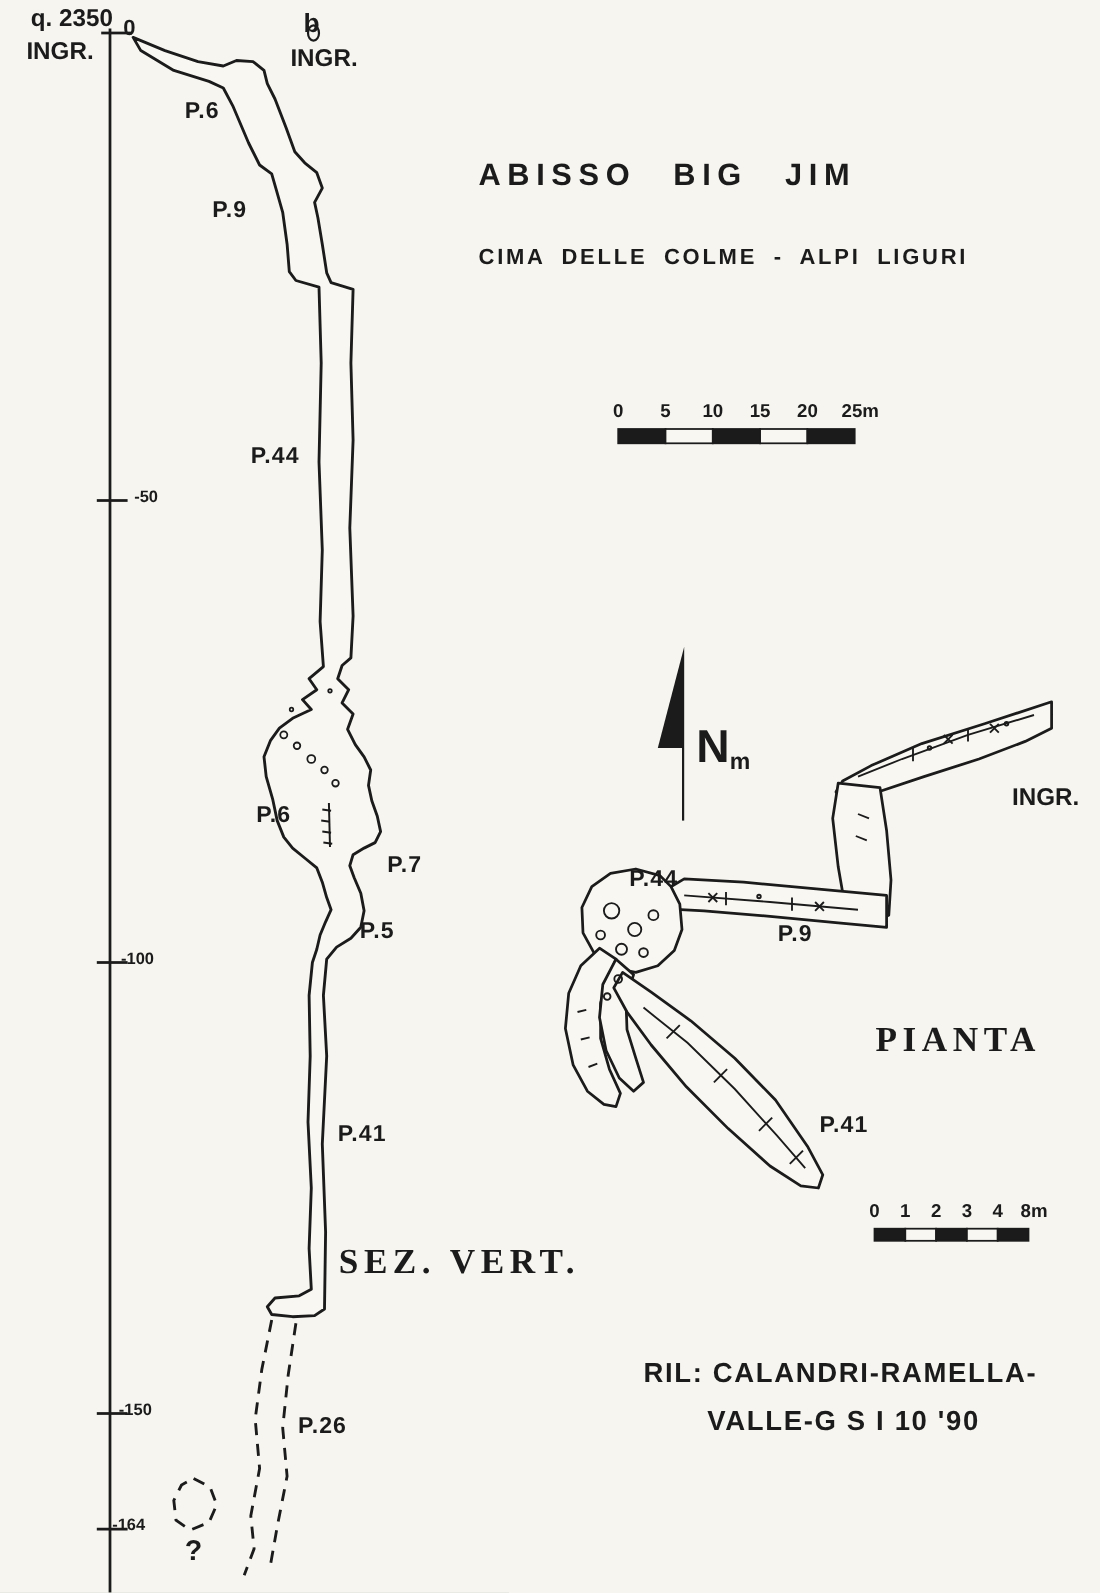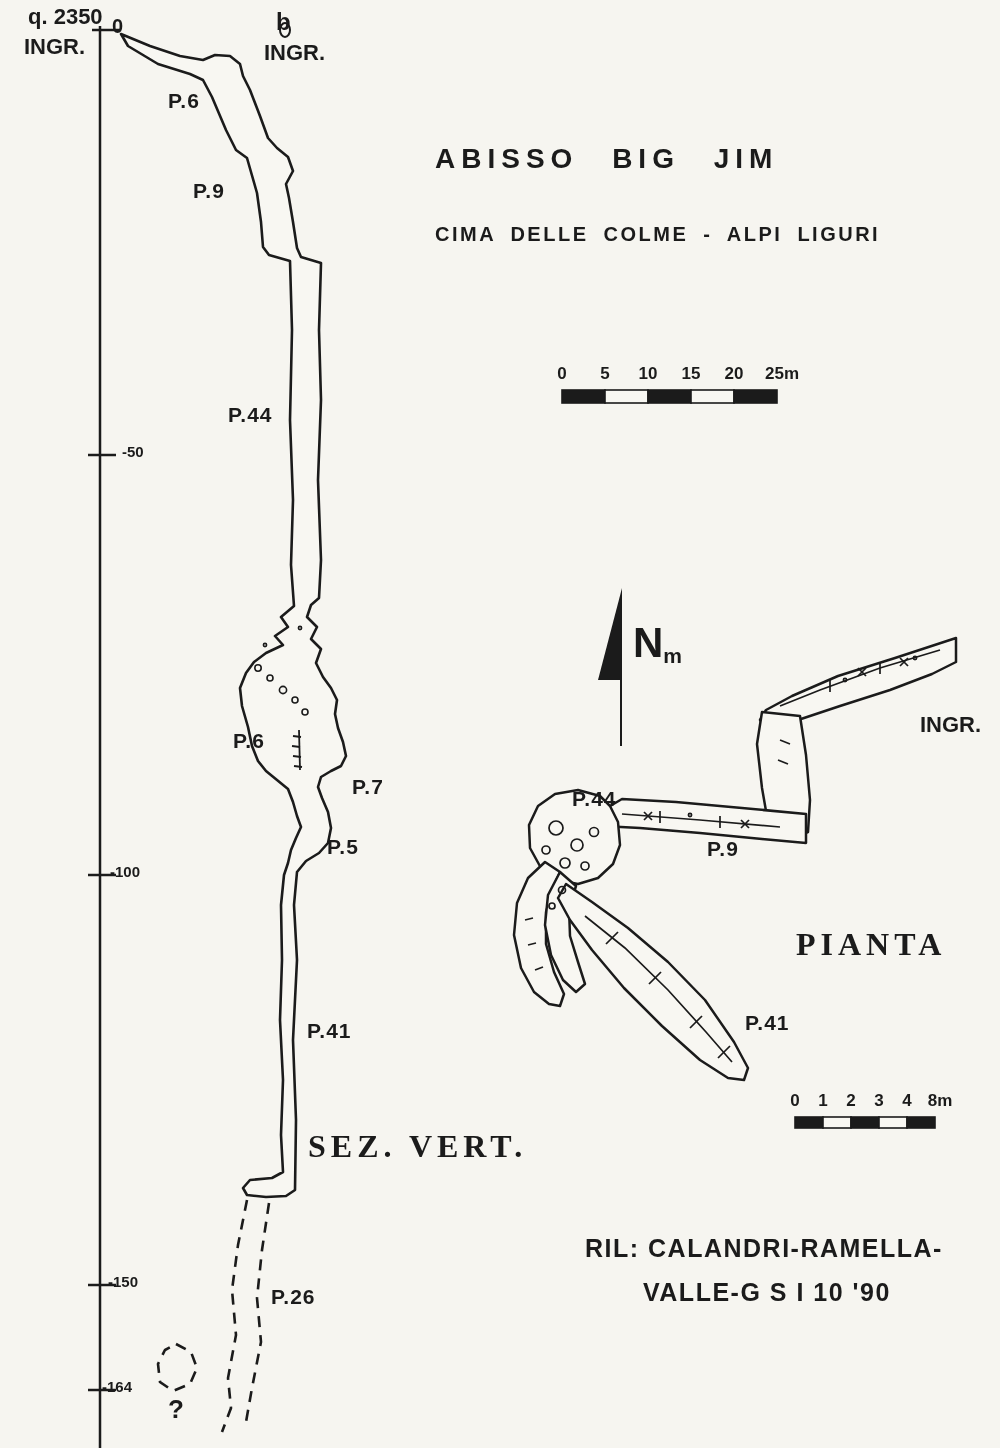--- a/index.html
+++ b/index.html
@@ -21,21 +21,21 @@
     line-height:1;
   }
   .tick{transform:translateX(-50%);}
   .title{font-size:28px;letter-spacing:6px;word-spacing:20px;}
   .subtitle{font-size:20px;letter-spacing:2.5px;word-spacing:7px;}
   .viewlabel{font-size:32px;letter-spacing:5px;font-family:Liberation Serif, serif;}
   .pitch{font-size:21px;letter-spacing:1px;}
   .depth{font-size:15px;}
   .small{font-size:17px;}
   .credits{font-size:25px;letter-spacing:1.5px;}
-  .north-n{font-size:42px;}
+  .north-n{font-size:42px;margin-top:36px;}
   .north-m{font-size:21px;vertical-align:-6px;}
 </style>
 </head>
 <body>
 
 <div class="page">
 
   <svg width="1000" height="1448" viewBox="0 0 1000 1448">
 
     <g stroke="#1b1b1b" stroke-width="2.5">

